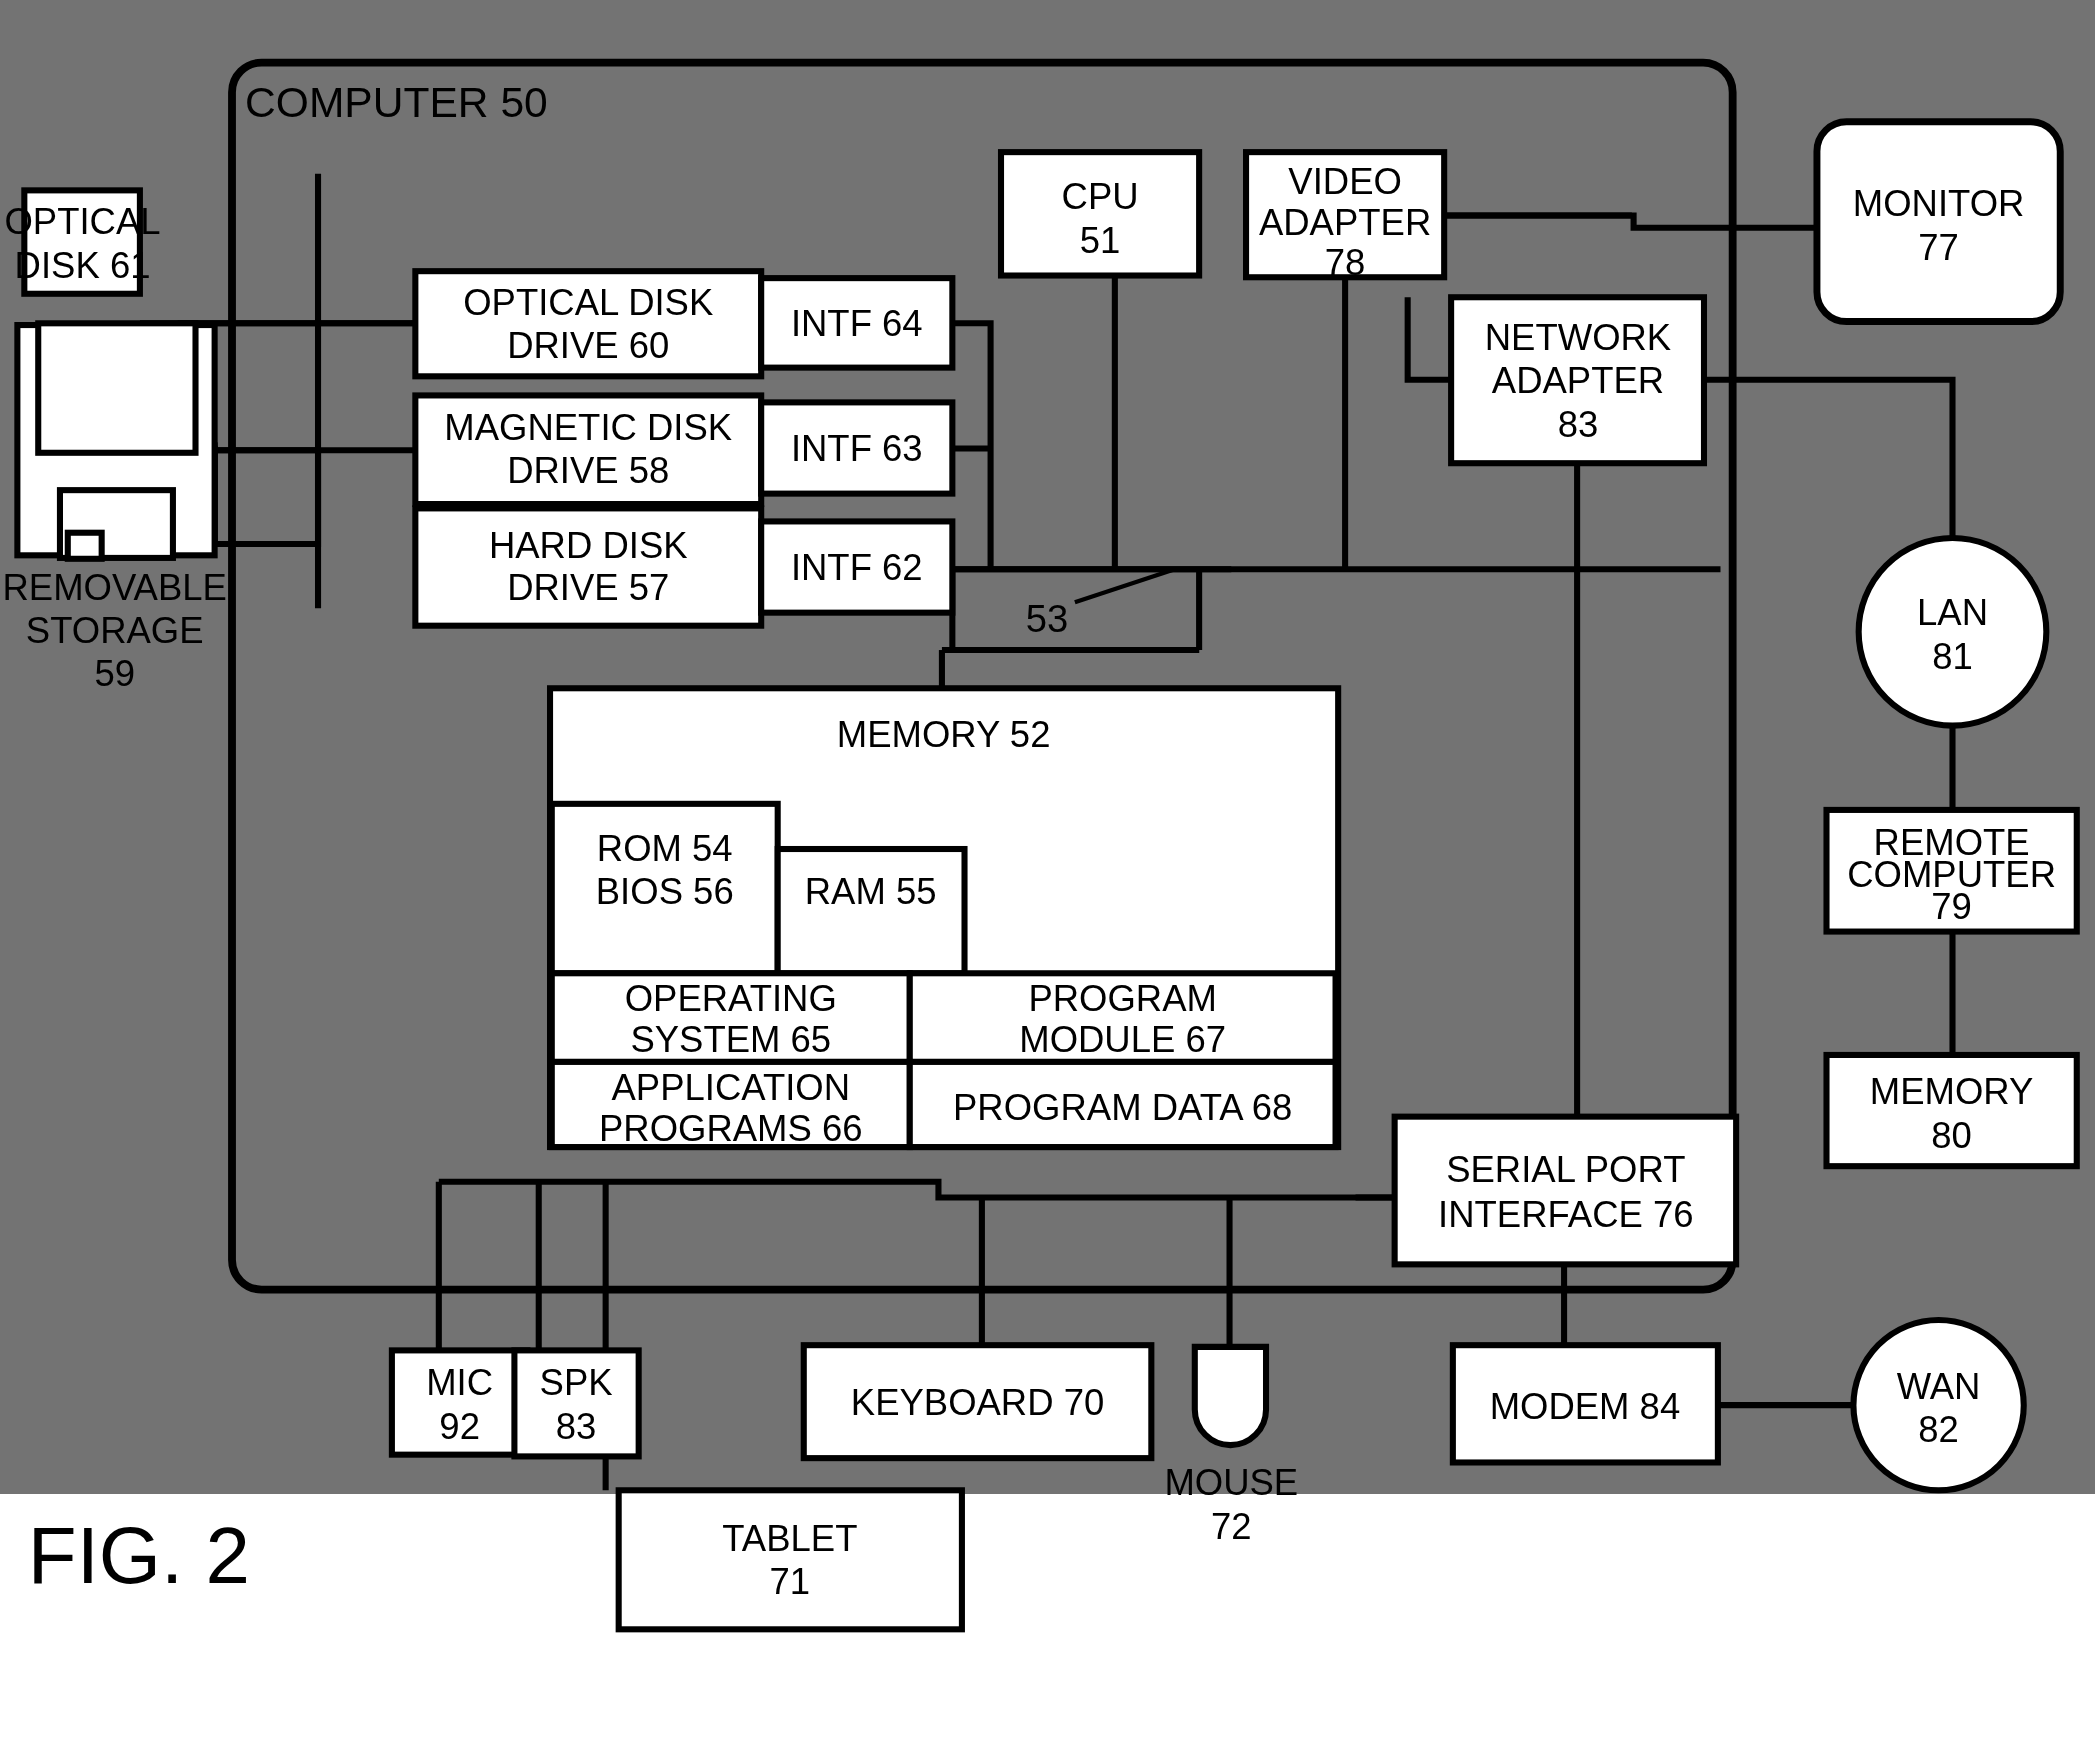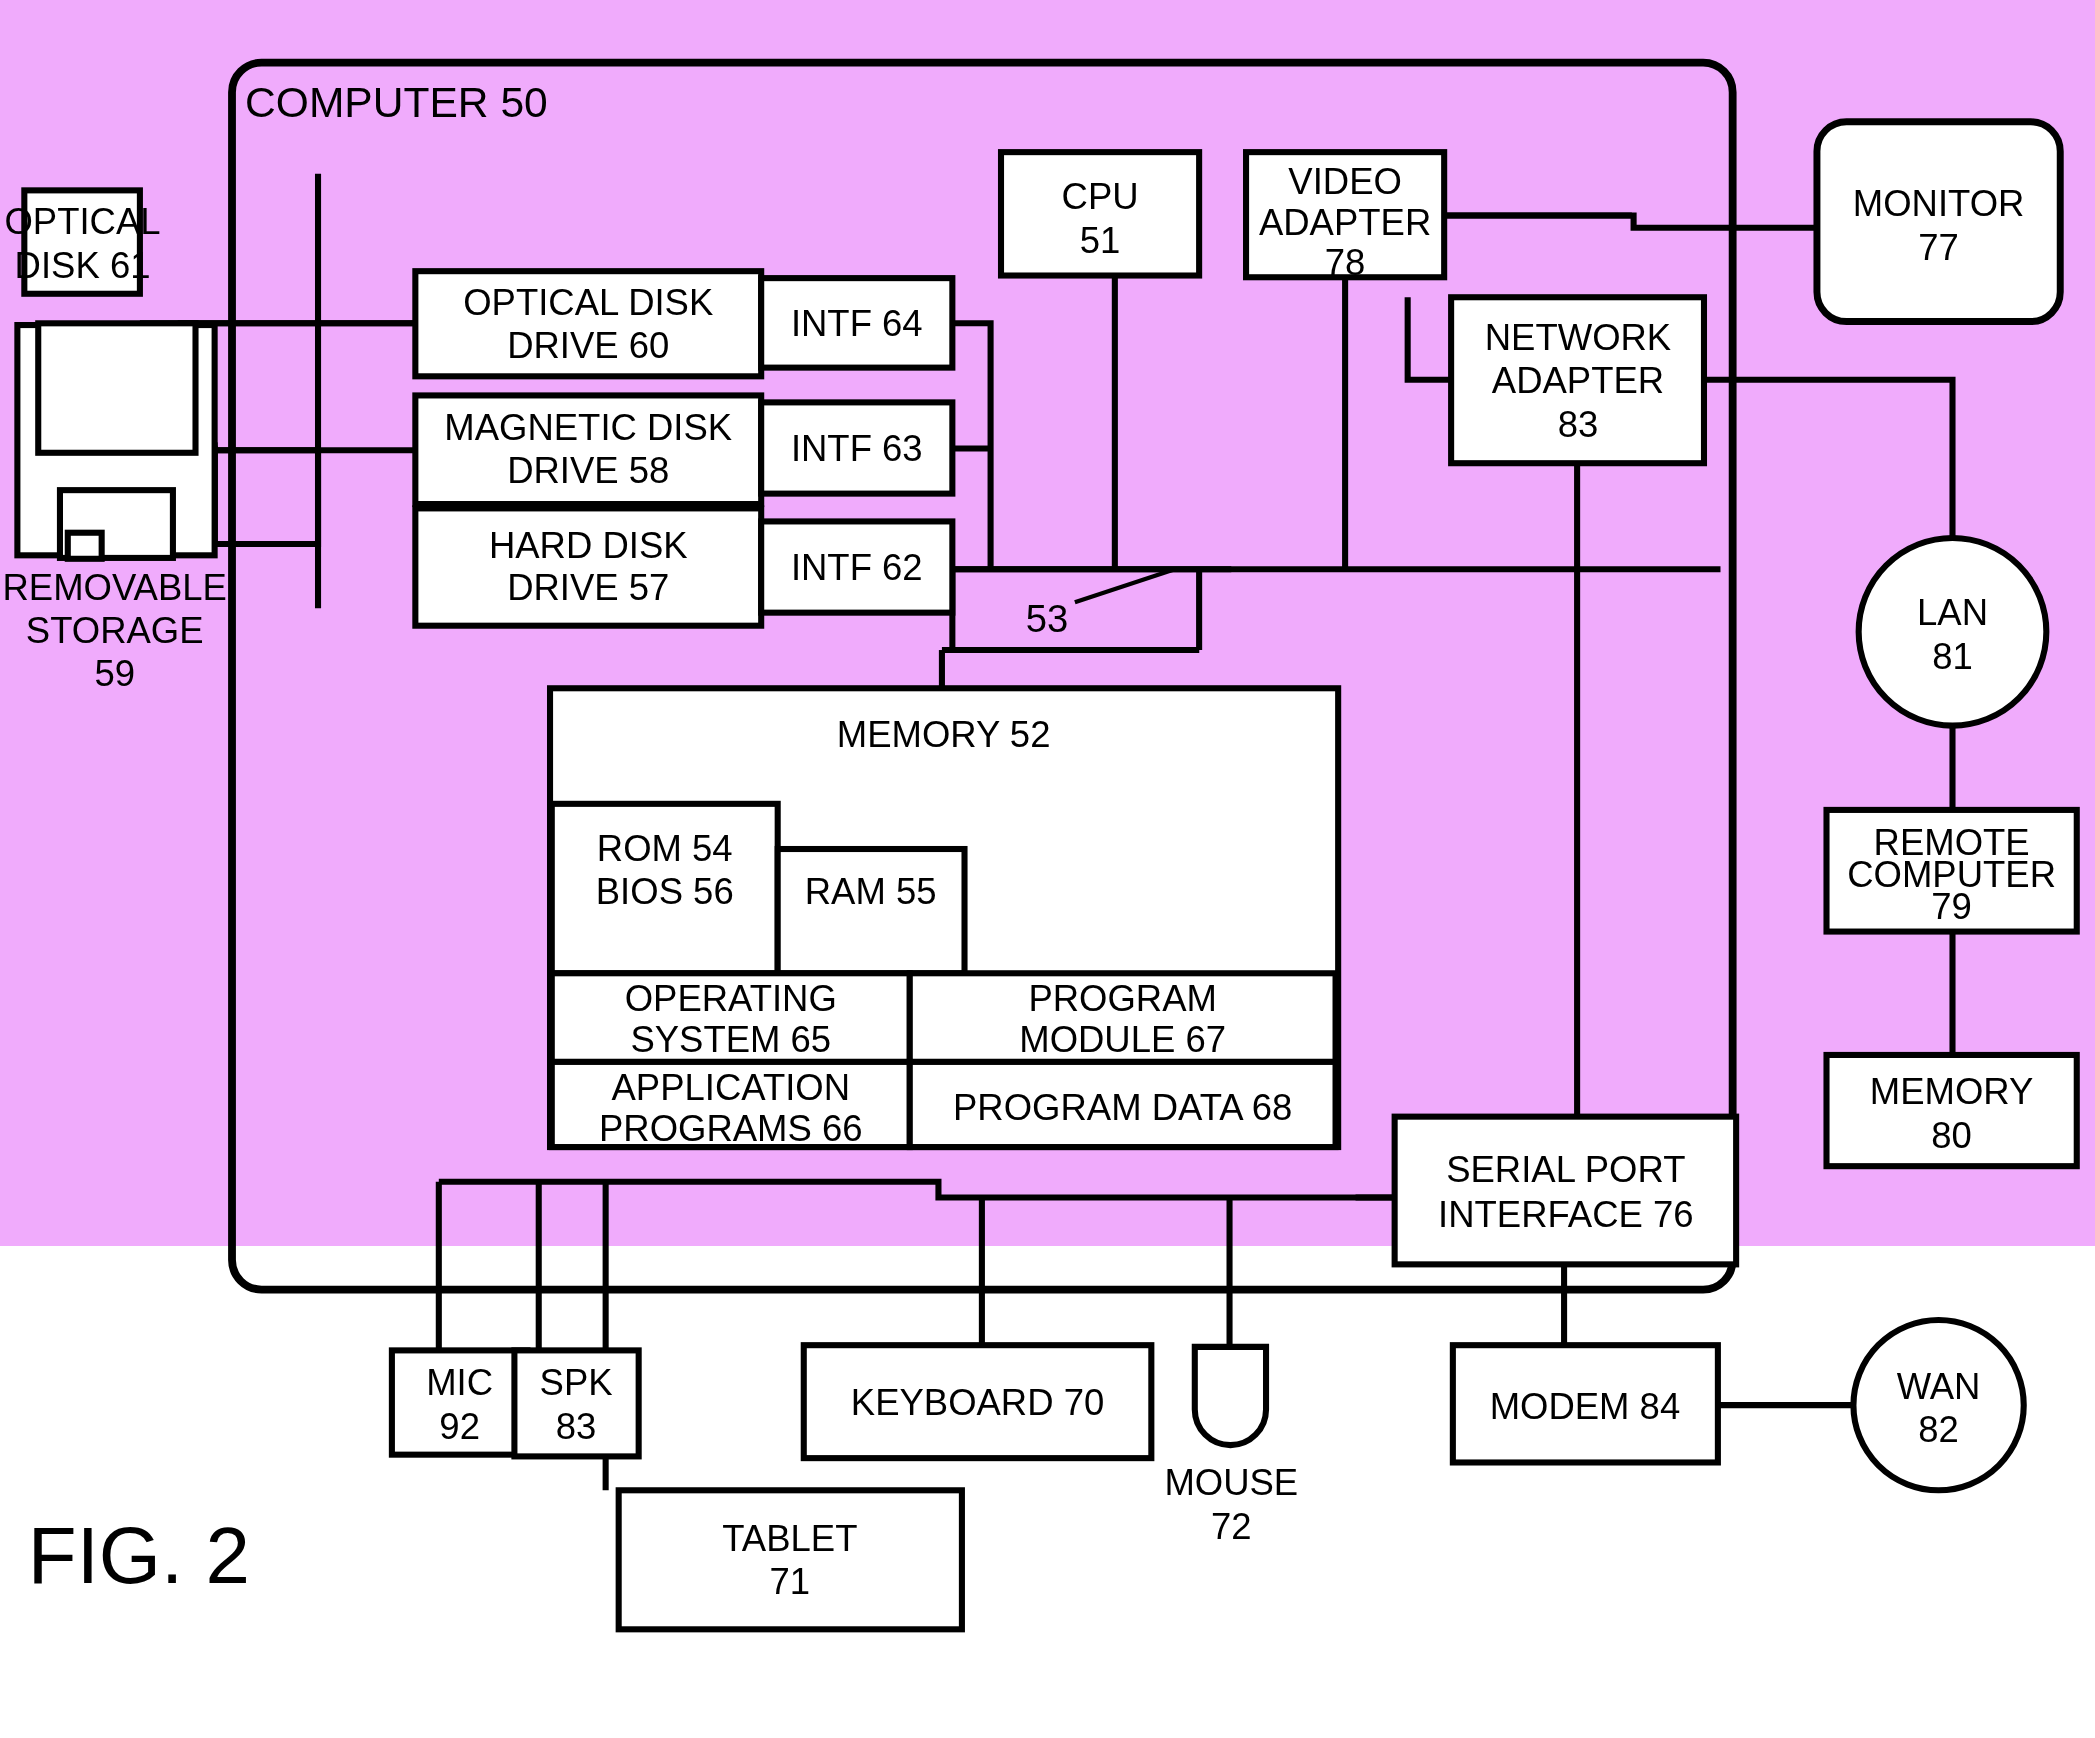--- a/index.html
+++ b/index.html
@@ -9,22 +9,22 @@
   }
   body {
     width: 2095px;
     height: 1738px;
     font-family: "Liberation Sans", sans-serif;
     overflow: hidden;
   }
   #diagram-root {
     position: relative;
     width: 2095px;
-    height: 1246px;
-    background: #f0abfc;
+    height: 1494px;
+    background: #737373;
   }
   svg#fig-svg {
     position: absolute;
     left: 0; top: 0;
     width: 2095px;
     height: 1738px;
   }
   .bx { fill: #ffffff; stroke: #000000; stroke-width: 7; }
   .bx-round { fill: #ffffff; stroke: #000000; stroke-width: 8; }
   .ln { stroke: #000000; stroke-width: 7; fill: none; }

